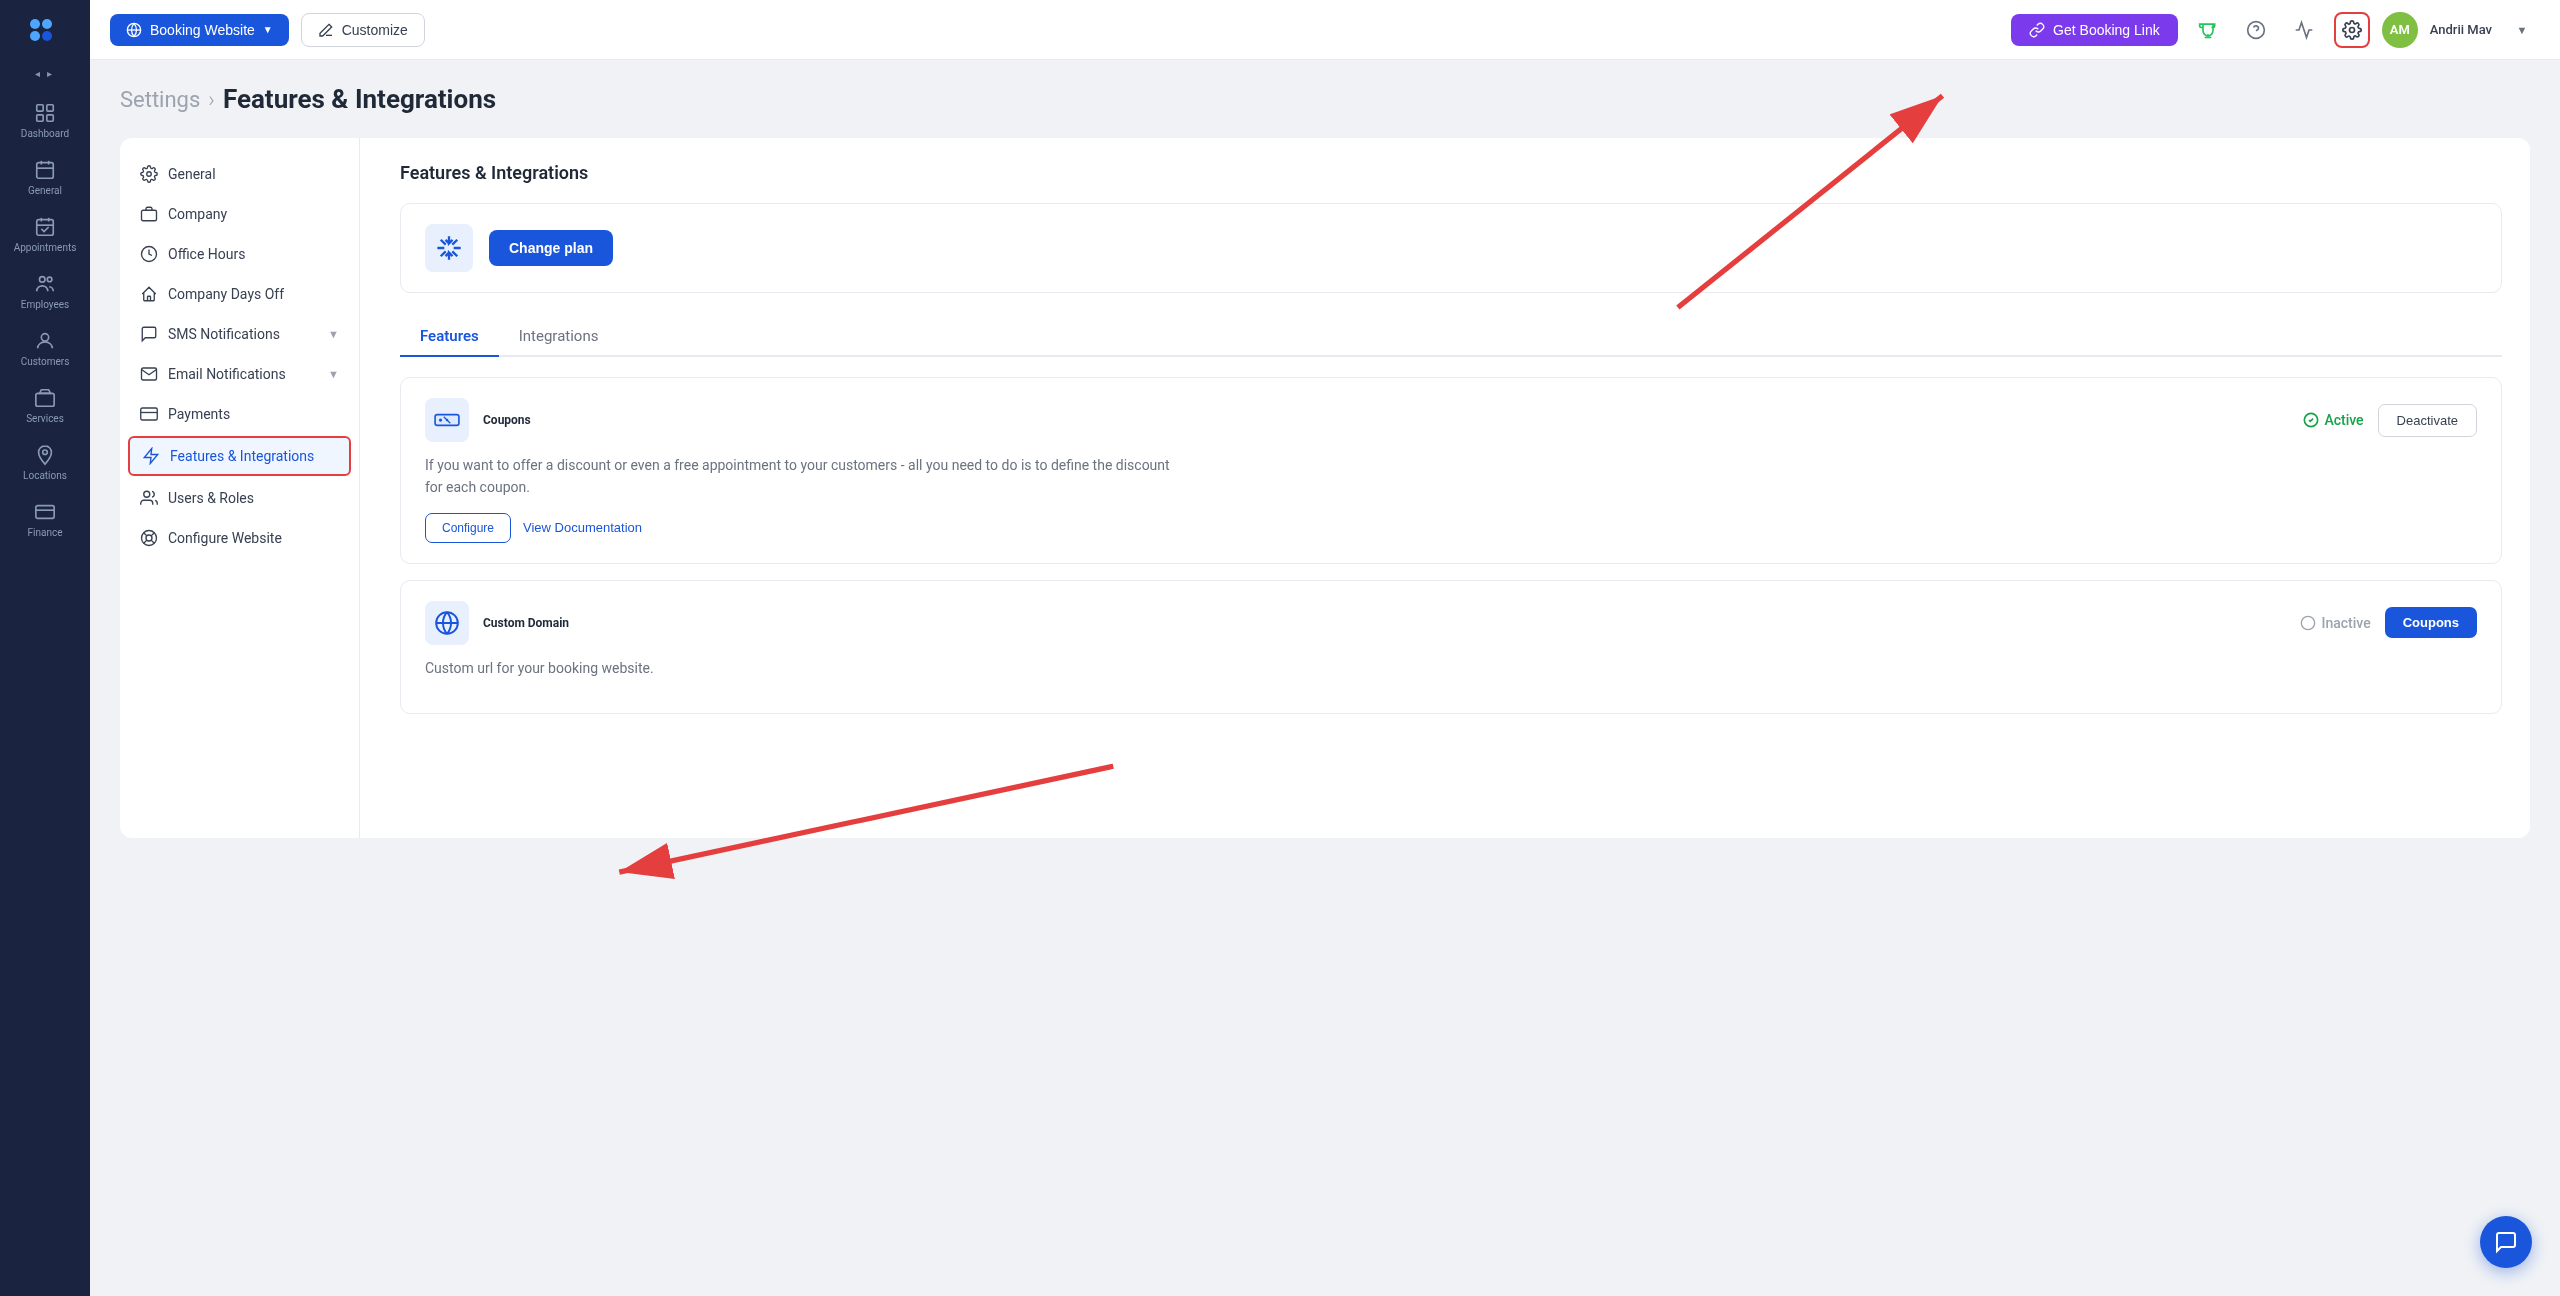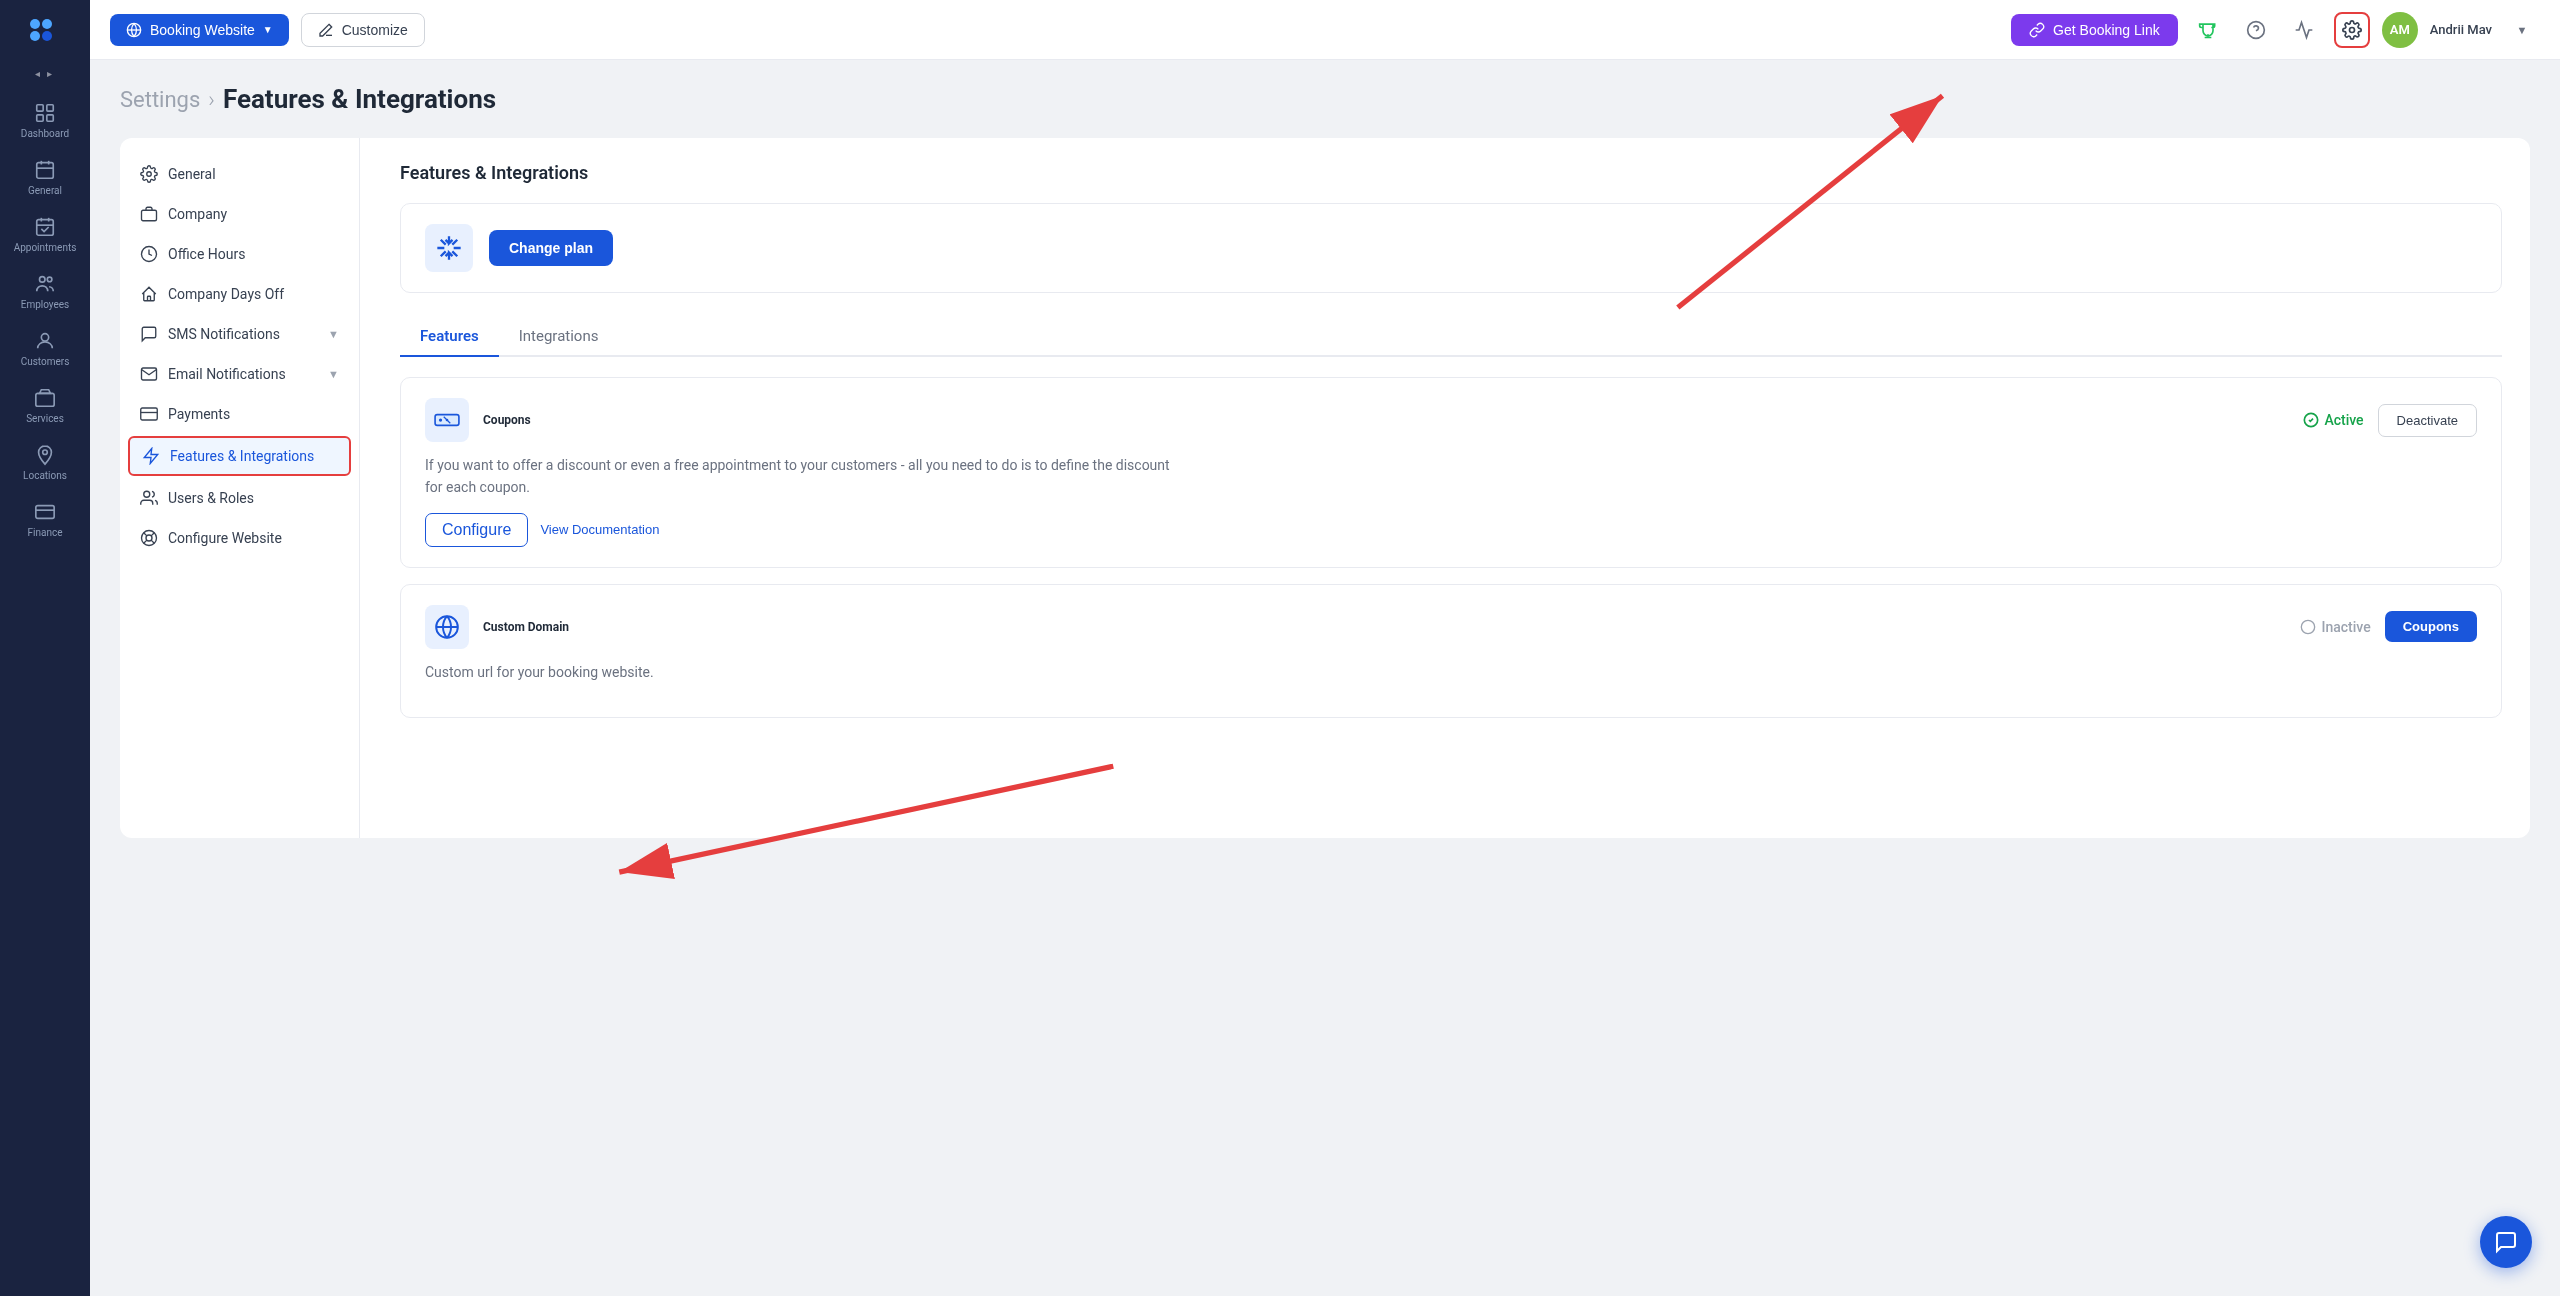--- a/index.html
+++ b/index.html
@@ -333,21 +333,21 @@
       display: flex;
       align-items: center;
       gap: 12px;
     }
     .btn-configure {
       border: 1.5px solid #1a56db;
       color: #1a56db;
       background: #fff;
       border-radius: 7px;
       padding: 7px 16px;
-      font-size: 16px;
+      font-size: 12px;
       font-weight: 500;
       cursor: pointer;
     }
     .btn-view-docs {
       background: transparent;
       border: none;
       color: #1a56db;
       font-size: 13px;
       font-weight: 500;
       cursor: pointer;

